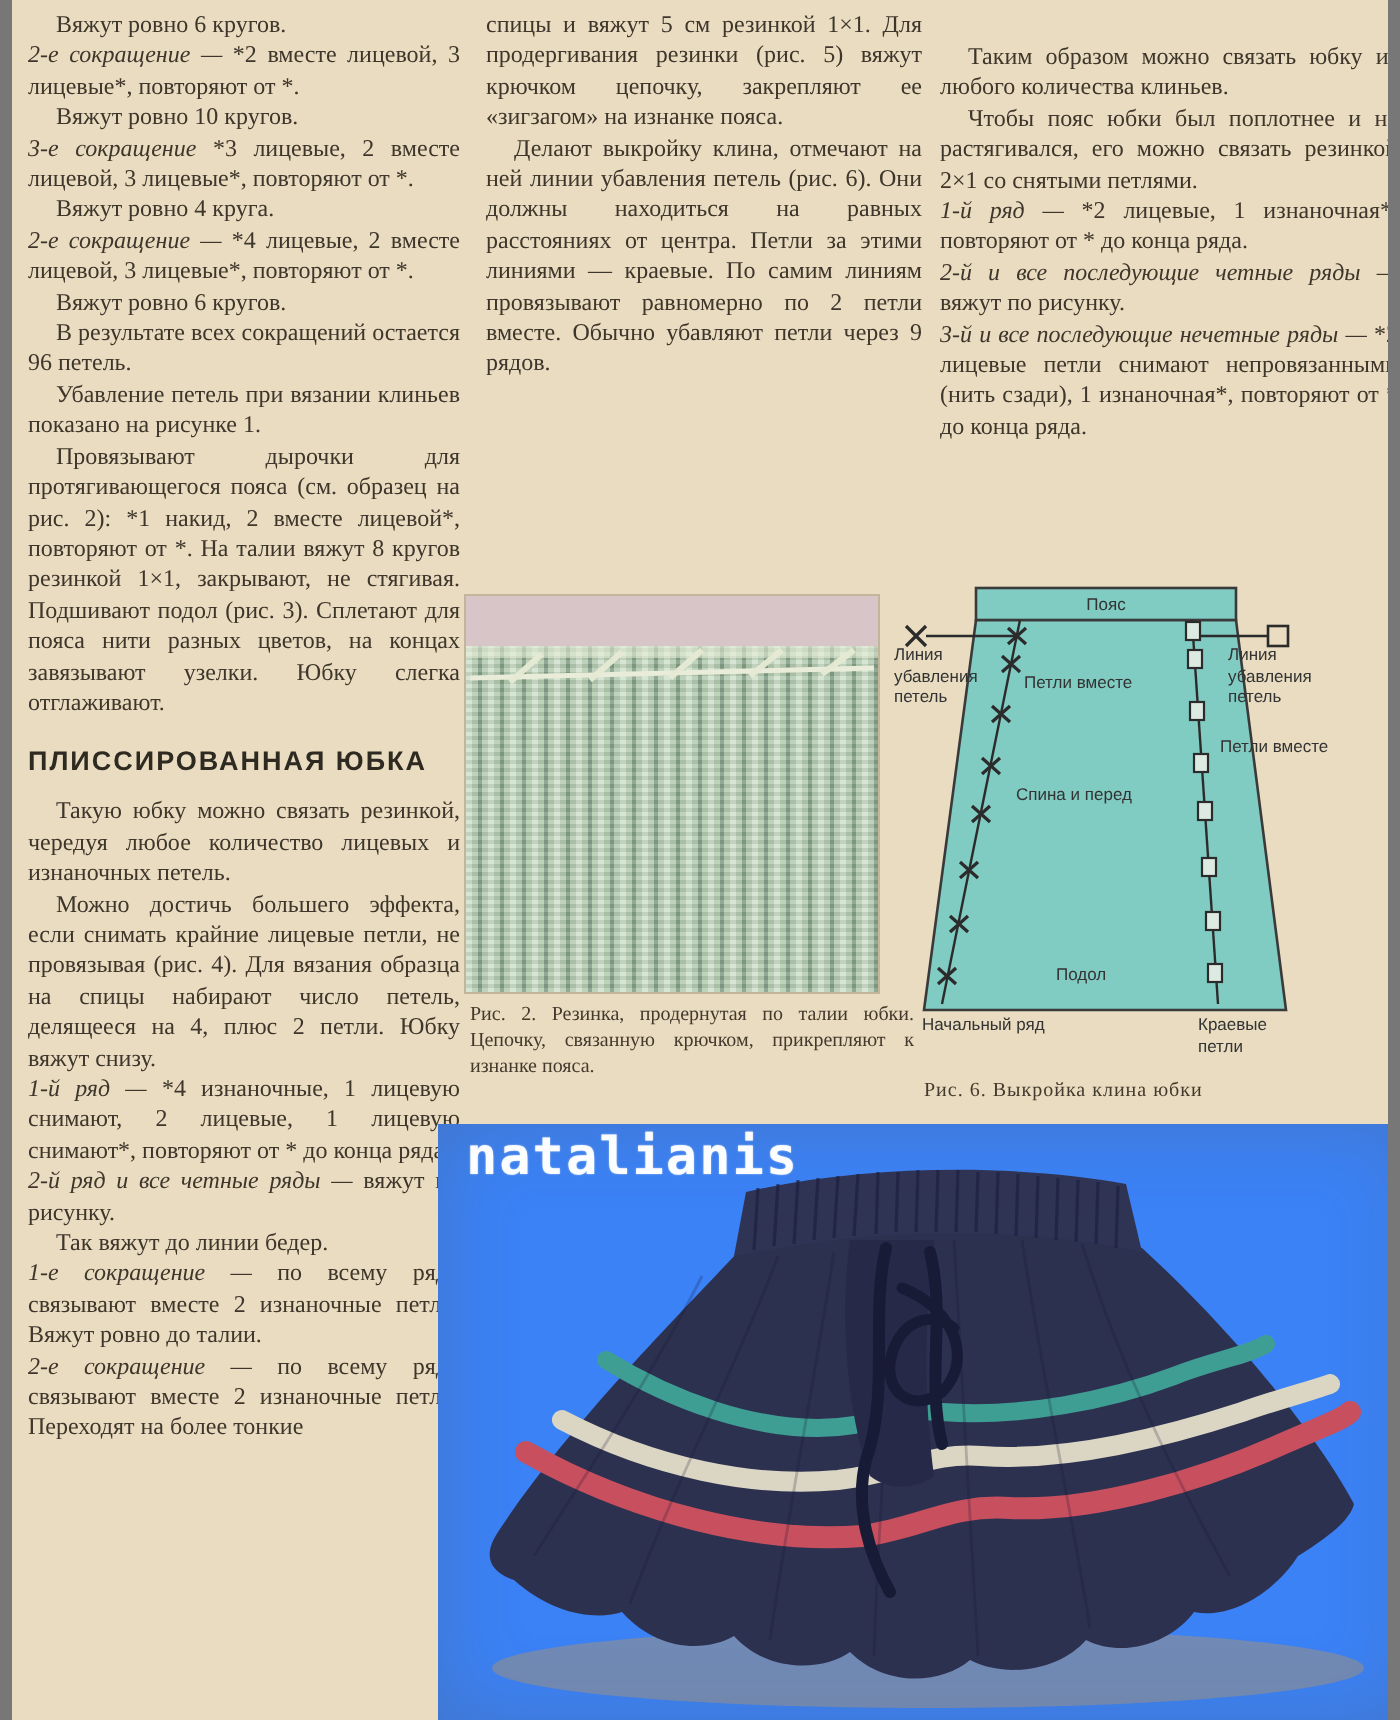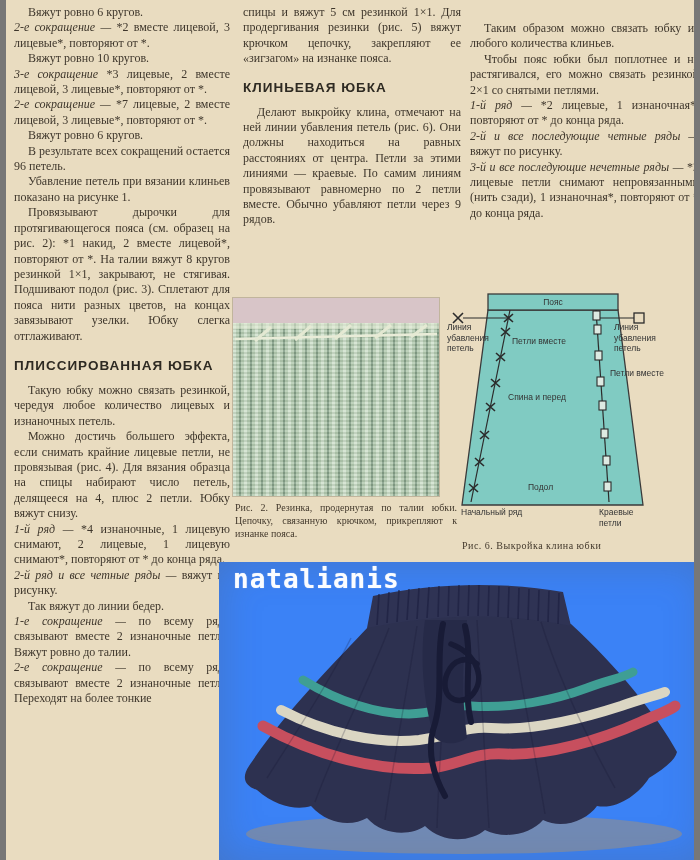--- a/index.html
+++ b/index.html
@@ -81,38 +81,38 @@
 </head>
 <body>
 
 <div class="page">
 
   <div class="col" id="col-left">
     <p class="ind"><span>Вяжут ровно 6 кругов.</span></p>
     <p><span class="lead">2-е сокращение —</span><span> *2 вместе лицевой, 3 лицевые*, повторяют от *.</span></p>
     <p class="ind"><span>Вяжут ровно 10 кругов.</span></p>
     <p><span class="lead">3-е сокращение</span><span> *3 лицевые, 2 вместе лицевой, 3 лицевые*, повторяют от *.</span></p>
-    <p><span class="lead">2-е сокращение —</span><span> *7 лицевые, 2 вместе лицевой, 3 лицевые*, повторяют от *.</span></p>
+    <p class="ind"><span>Вяжут ровно 4 круга.</span></p>
+    <p><span class="lead">2-е сокращение —</span><span> *4 лицевые, 2 вместе лицевой, 3 лицевые*, повторяют от *.</span></p>
     <p class="ind"><span>Вяжут ровно 6 кругов.</span></p>
     <p class="ind"><span>В результате всех сокращений остается 96 петель.</span></p>
     <p class="ind"><span>Убавление петель при вязании клиньев показано на рисунке 1.</span></p>
     <p class="ind"><span>Провязывают дырочки для протягивающегося пояса (см. образец на рис. 2): *1 накид, 2 вместе лицевой*, повторяют от *. На талии вяжут 8 кругов резинкой 1×1, закрывают, не стягивая. Подшивают подол (рис. 3). Сплетают для пояса нити разных цветов, на концах завязывают узелки. Юбку слегка отглаживают.</span></p>
     <h2 class="sect">ПЛИССИРОВАННАЯ ЮБКА</h2>
     <p class="ind"><span>Такую юбку можно связать резинкой, чередуя любое количество лицевых и изнаночных петель.</span></p>
     <p class="ind"><span>Можно достичь большего эффекта, если снимать крайние лицевые петли, не провязывая (рис. 4). Для вязания образца на спицы набирают число петель, делящееся на 4, плюс 2 петли. Юбку вяжут снизу.</span></p>
     <p><span class="lead">1-й ряд —</span><span> *4 изнаночные, 1 лицевую снимают, 2 лицевые, 1 лицевую снимают*, повторяют от * до конца ряда.</span></p>
     <p><span class="lead">2-й ряд и все четные ряды —</span><span> вяжут по рисунку.</span></p>
     <p class="ind"><span>Так вяжут до линии бедер.</span></p>
     <p><span class="lead">1-е сокращение —</span><span> по всему ряду связывают вместе 2 изнаночные петли. Вяжут ровно до талии.</span></p>
     <p><span class="lead">2-е сокращение —</span><span> по всему ряду связывают вместе 2 изнаночные петли. Переходят на более тонкие</span></p>
   </div>
 
   <div class="col" id="col-mid">
     <p><span>спицы и вяжут 5 см резинкой 1×1. Для продергивания резинки (рис. 5) вяжут крючком цепочку, закрепляют ее «зигзагом» на изнанке пояса.</span></p>
-    <h2 class="sect">КЛИНЬЕВАЯ ЮБКА</h2>
     <p class="ind"><span>Делают выкройку клина, отмечают на ней линии убавления петель (рис. 6). Они должны находиться на равных расстояниях от центра. Петли за этими линиями — краевые. По самим линиям провязывают равномерно по 2 петли вместе. Обычно убавляют петли через 9 рядов.</span></p>
   </div>
 
   <div class="col" id="col-right">
     <p class="ind"><span>Таким образом можно связать юбку из любого количества клиньев.</span></p>
     <p class="ind"><span>Чтобы пояс юбки был поплотнее и не растягивался, его можно связать резинкой 2×1 со снятыми петлями.</span></p>
     <p><span class="lead">1-й ряд —</span><span> *2 лицевые, 1 изнаночная*, повторяют от * до конца ряда.</span></p>
     <p><span class="lead">2-й и все последующие четные ряды —</span><span> вяжут по рисунку.</span></p>
     <p><span class="lead">3-й и все последующие нечетные ряды —</span><span> *2 лицевые петли снимают непровязанными (нить сзади), 1 изнаночная*, повторяют от * до конца ряда.</span></p>
   </div>

